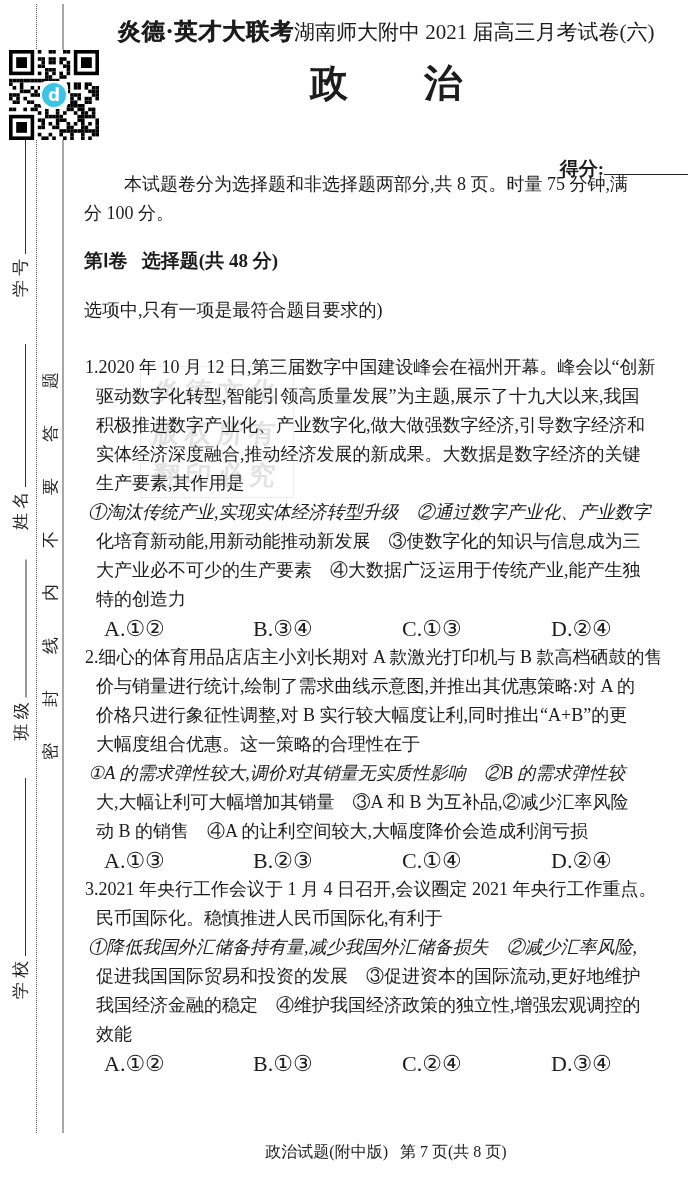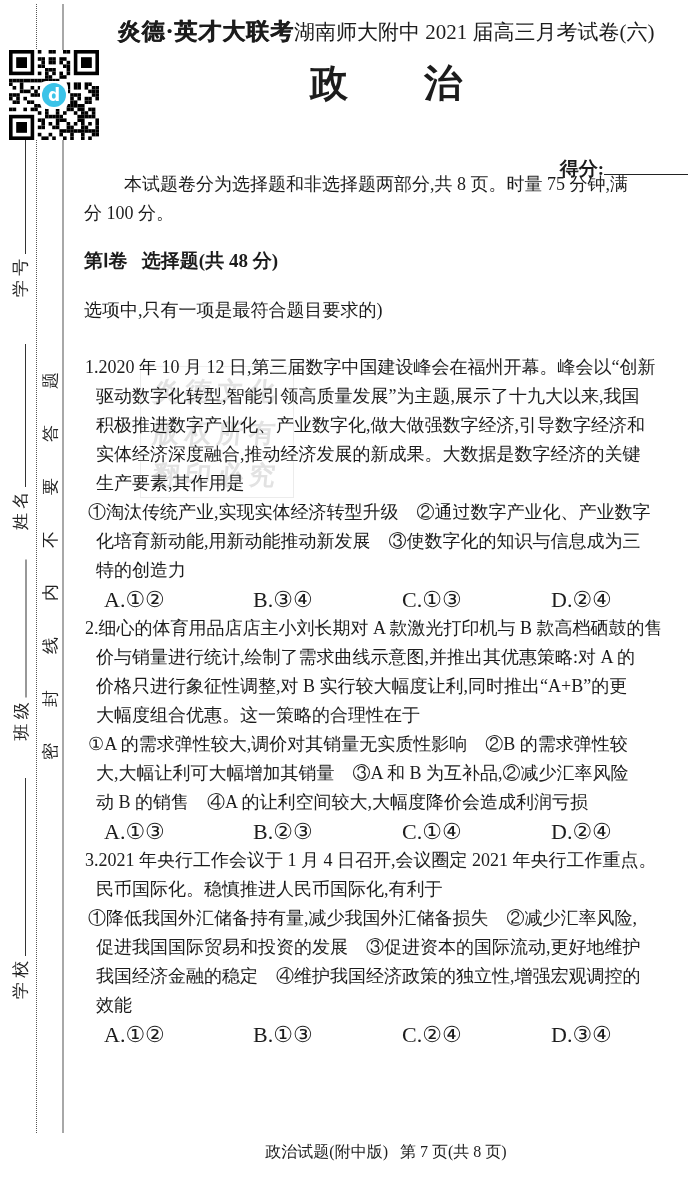--- a/index.html
+++ b/index.html
@@ -35,21 +35,21 @@
   .intro{position:absolute;left:0;top:170px;width:604px;font-size:18px;}
   .line{height:29px;line-height:29px;white-space:pre;font-size:18px;}
   .indent{text-indent:40px;}
   .section-title{position:absolute;left:0;top:248px;width:604px;
                  font-size:19px;font-weight:bold;white-space:pre;font-family:Liberation Serif, serif;}
   .instructions{position:absolute;left:0;top:296px;width:604px;}
   .instructions .lead{font-weight:bold;}
   .questions{position:absolute;left:1px;top:353px;width:610px;}
   .q-first{margin-left:0;}
   .q-cont{margin-left:11px;}
-  .q-stmt{margin-left:3px;}
+  .q-stmt{margin-left:3px;font-style:italic;}
   .opts{height:29px;line-height:29px;margin-left:19px;font-size:22px;white-space:pre;}
   .opts span{display:inline-block;width:149px;}
   .opts span:last-child{width:auto;}
   .page-footer{position:absolute;left:84px;top:1142px;width:604px;text-align:center;
                font-size:16px;white-space:pre;z-index:1;}
 </style>
 </head>
 <body>
 
 <div class="page">
@@ -291,20 +291,21 @@
     </div>
     <div class="questions" id="questions">
         <div>
           <div class="line q-first">1.2020 年 10 月 12 日,第三届数字中国建设峰会在福州开幕。峰会以“创新</div>
           <div class="line q-cont">驱动数字化转型,智能引领高质量发展”为主题,展示了十九大以来,我国</div>
           <div class="line q-cont">积极推进数字产业化、产业数字化,做大做强数字经济,引导数字经济和</div>
           <div class="line q-cont">实体经济深度融合,推动经济发展的新成果。大数据是数字经济的关键</div>
           <div class="line q-cont">生产要素,其作用是</div>
           <div class="line q-stmt">①淘汰传统产业,实现实体经济转型升级    ②通过数字产业化、产业数字</div>
           <div class="line q-cont">化培育新动能,用新动能推动新发展    ③使数字化的知识与信息成为三</div>
+          <div class="line q-cont">大产业必不可少的生产要素    ④大数据广泛运用于传统产业,能产生独</div>
           <div class="line q-cont">特的创造力</div>
           <div class="opts"><span>A.①②</span><span>B.③④</span><span>C.①③</span><span>D.②④</span></div>
         </div>
         <div>
           <div class="line q-first">2.细心的体育用品店店主小刘长期对 A 款激光打印机与 B 款高档硒鼓的售</div>
           <div class="line q-cont">价与销量进行统计,绘制了需求曲线示意图,并推出其优惠策略:对 A 的</div>
           <div class="line q-cont">价格只进行象征性调整,对 B 实行较大幅度让利,同时推出“A+B”的更</div>
           <div class="line q-cont">大幅度组合优惠。这一策略的合理性在于</div>
           <div class="line q-stmt">①A 的需求弹性较大,调价对其销量无实质性影响    ②B 的需求弹性较</div>
           <div class="line q-cont">大,大幅让利可大幅增加其销量    ③A 和 B 为互补品,②减少汇率风险</div>

